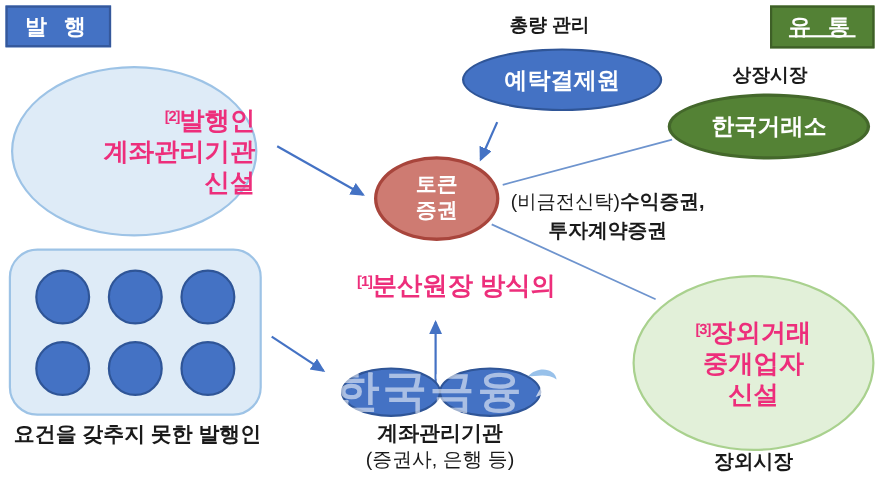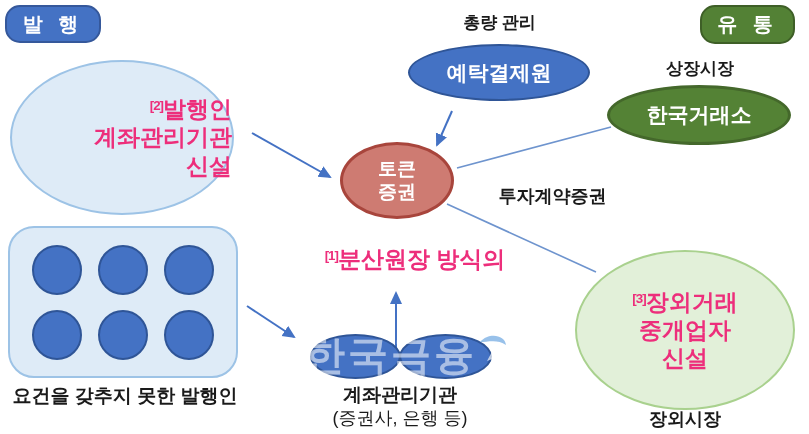--- a/index.html
+++ b/index.html
@@ -1,19 +1,19 @@
 <!DOCTYPE html>
 <html><head>
 <meta charset="utf-8">
 <style>
   html,body{margin:0;padding:0;background:#fff;}
   body{font-family:"Liberation Sans","DejaVu Sans",sans-serif;}
   #stage{position:relative;width:809px;height:434px;background:#ffffff;overflow:hidden;}
   .abs{position:absolute;box-sizing:border-box;}
-  .center{display:flex;align-items:center;justify-content:center;text-align:center;border-radius:15px;}
+  .center{display:flex;align-items:center;justify-content:center;text-align:center;}
   .col{flex-direction:column;}
 
   
   .tag{font-weight:bold;font-size:20px;color:#fff;letter-spacing:5px;border:2px solid;}
   .tag-blue{background:#4472C4;border-color:#35589B;}
   .tag-green{background:#538135;border-color:#3E5F27;}
 
   
   .blabel{font-weight:bold;color:#1a1a1a;font-size:17px;}
 
@@ -61,27 +61,27 @@
     <line x1="457" y1="168" x2="611" y2="127" stroke="#6E94CE" stroke-width="1.6"></line>
     <line x1="447" y1="204" x2="596" y2="272" stroke="#6E94CE" stroke-width="1.6"></line>
     <line x1="247" y1="306" x2="294" y2="337" stroke="#4472C4" stroke-width="2" marker-end="url(#ah)"></line>
     <line x1="396" y1="362" x2="396" y2="293" stroke="#4472C4" stroke-width="2" marker-end="url(#ah)"></line>
   </svg>
 
   <div class="abs center tag tag-blue" style="left:5px;top:5px;width:96px;height:38px;">
     <span>발 행</span>
   </div>
 
-  <div class="abs center tag tag-green" style="left:700px;top:5px;width:95px;height:39px;">
+  <div class="abs center tag tag-green" style="left:700px;top:5px;width:95px;height:39px;text-decoration:underline;">
     <span>유 통</span>
   </div>
 
   <div class="abs center blabel" style="left:417px;top:10px;width:165px;height:24px;">총량 관리</div>
 
-  <div class="abs center ellipse el-blue" style="left:408px;top:44px;width:182px;height:57px;">
+  <div class="abs center ellipse el-blue" style="left:420px;top:44px;width:182px;height:57px;">
     <span>예탁결제원</span>
   </div>
 
   <div class="abs center ellipse el-green" style="left:607px;top:85px;width:184px;height:60px;">
     <span>한국거래소</span>
   </div>
 
   <div class="abs center blabel" style="left:650px;top:56px;width:100px;height:24px;">상장시장</div>
 
   <div class="abs center col ellipse el-lightblue pink" style="left:10px;top:60px;width:224px;height:155px;">
@@ -89,20 +89,21 @@
     <div>계좌관리기관</div>
     <div>신설</div>
   </div>
 
   <div class="abs center col ellipse el-rose" style="left:340px;top:142px;width:114px;height:77px;">
     <div>토큰</div>
     <div>증권</div>
   </div>
 
   <div class="abs center col notes" style="left:450px;top:166px;width:205px;height:60px;">
+    <div><span>(비금전신탁)</span><b>수익증권,</b></div>
     <div><b>투자계약증권</b></div>
   </div>
 
   <div class="abs center col pink" style="left:283px;top:226px;width:264px;height:66px;">
     <div><span class="sup">[1]</span><span>분산원장 방식의</span></div>
   </div>
 
   <div class="abs dotsbox" style="left:8px;top:226px;width:230px;height:152px;">
     <div class="dotrow">
       <div class="dot"></div>

